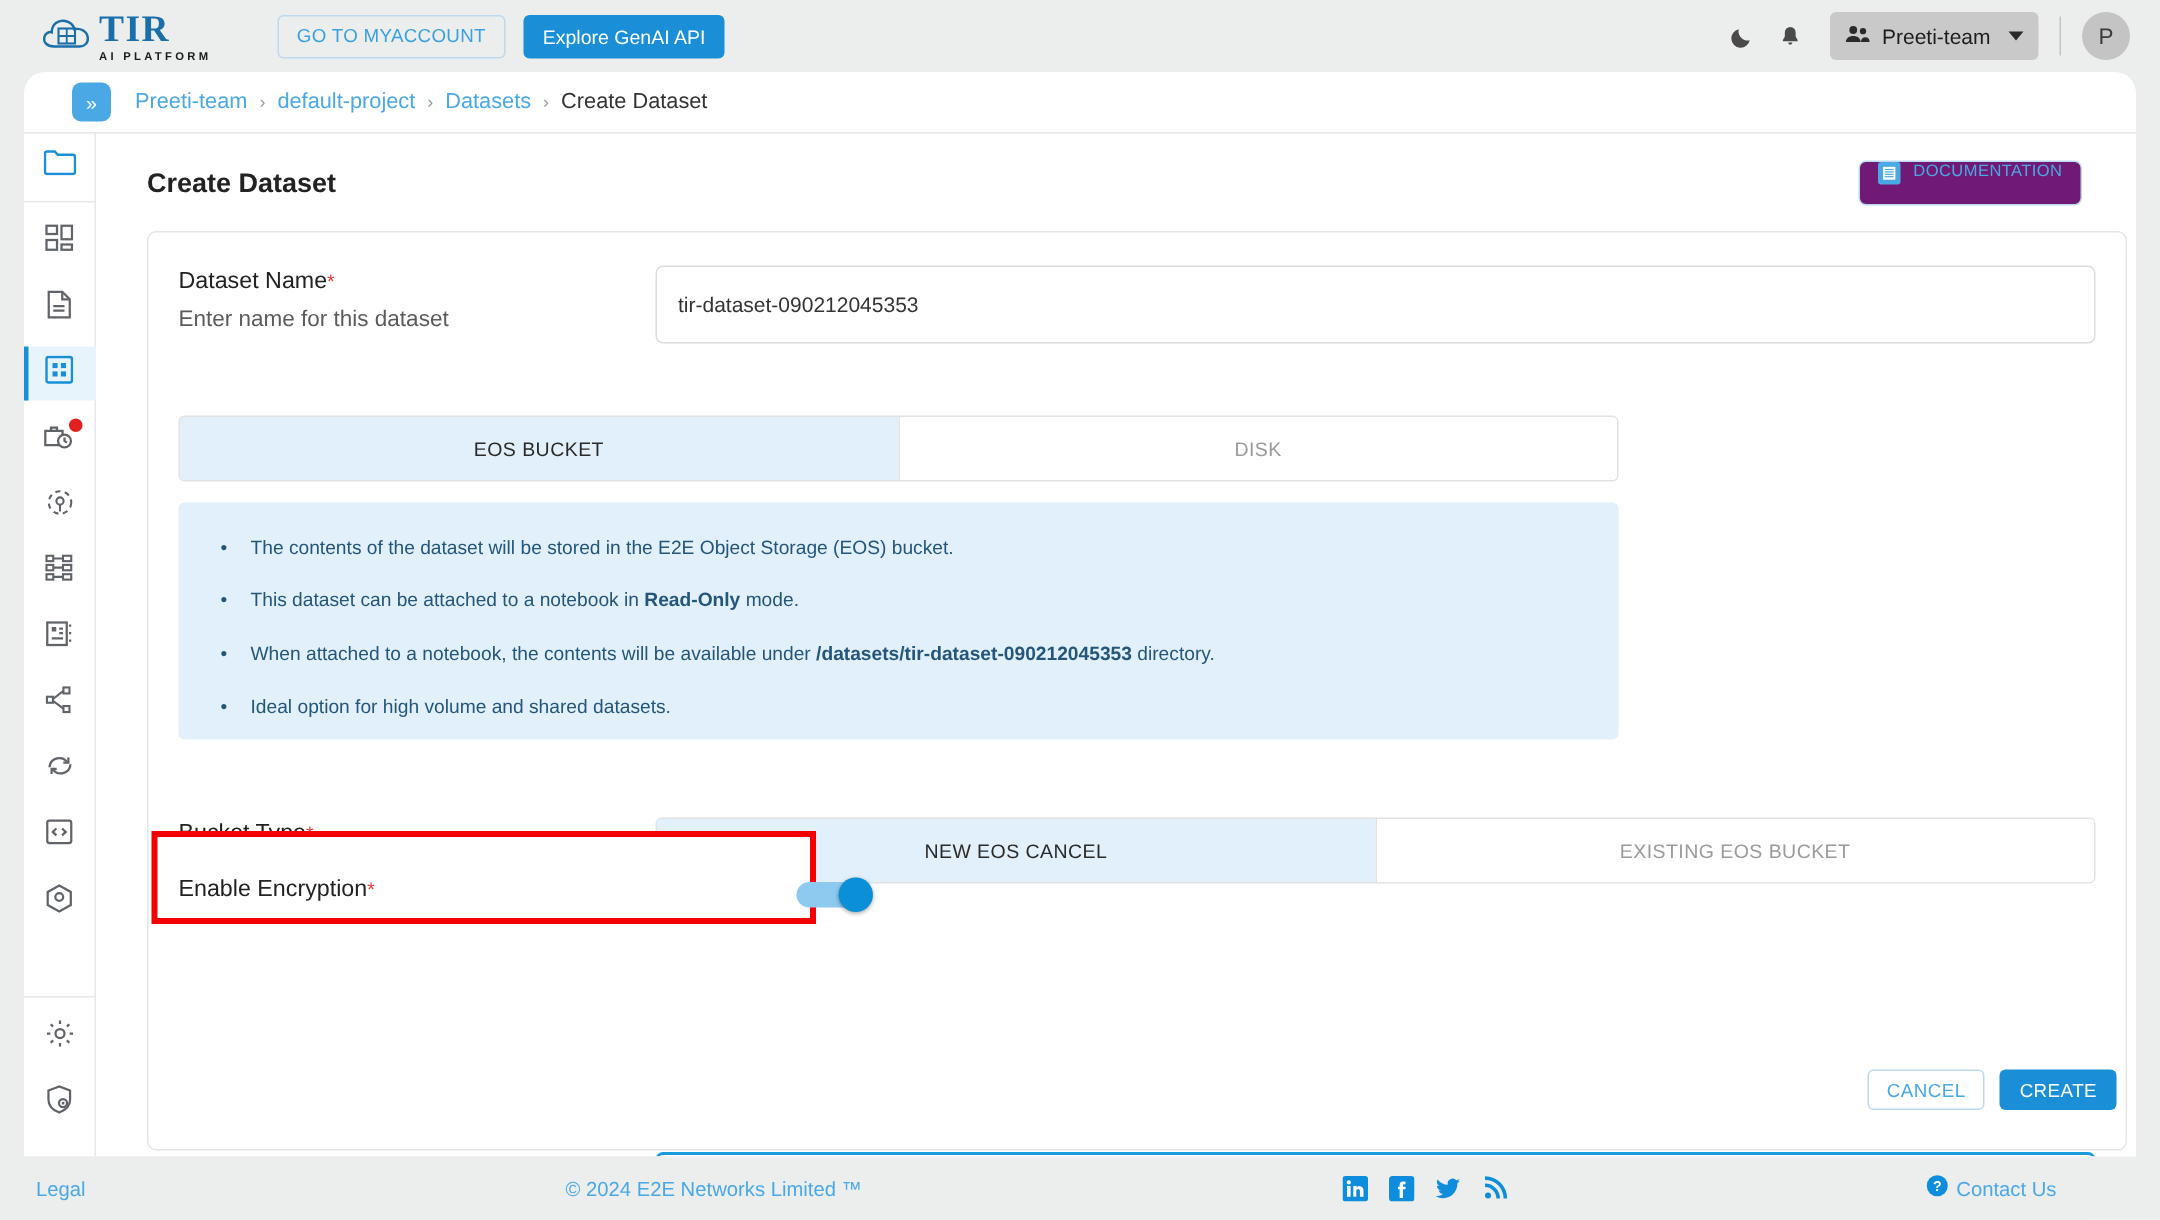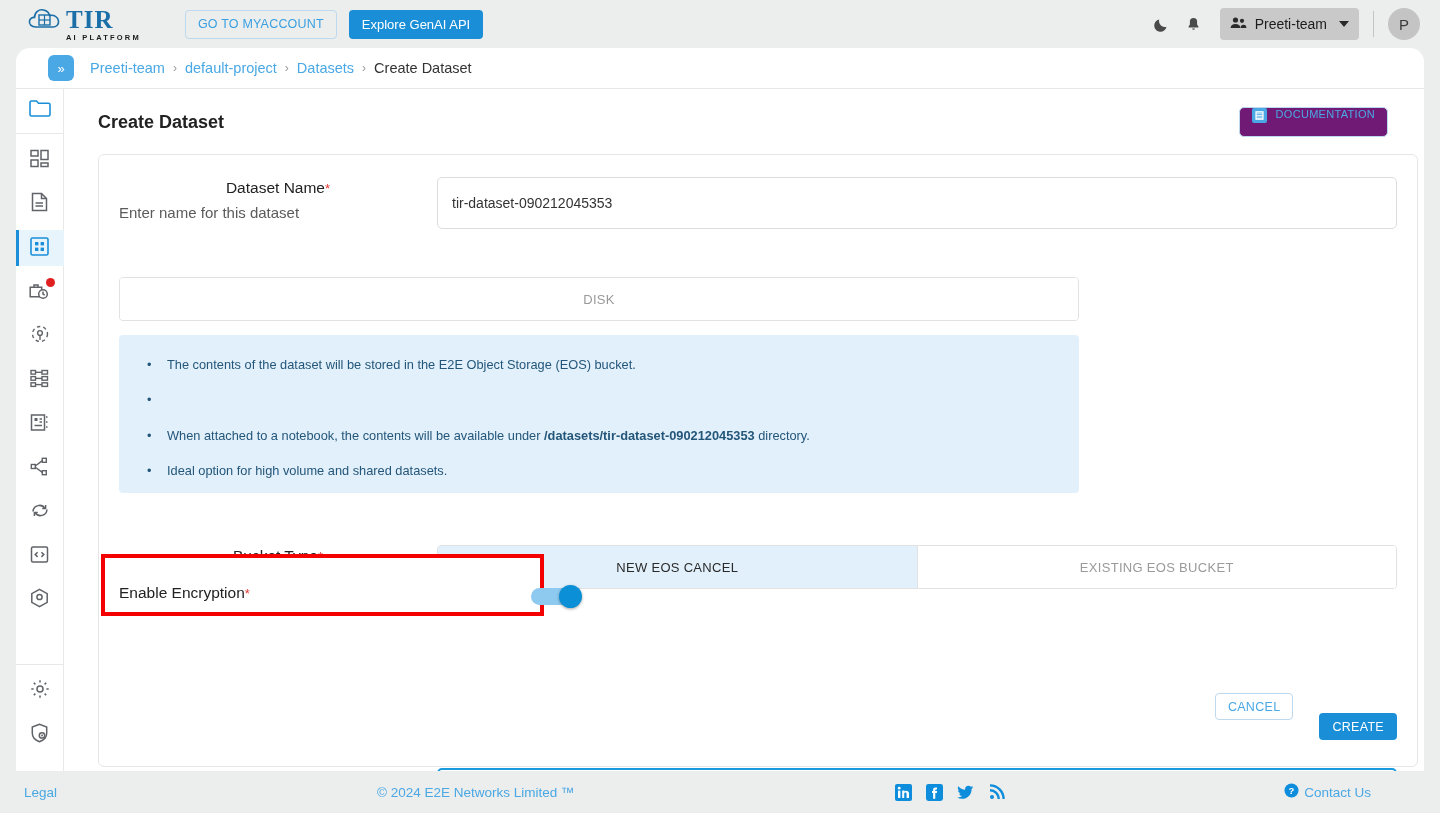--- a/index.html
+++ b/index.html
@@ -10,21 +10,21 @@
     overflow: hidden;
   }
 
   
   .topbar {
     position: absolute; top: 0; left: 0;
     width: 1440px; height: 48px;
     background: #eceded;
     display: flex; align-items: center;
   }
-  .logo-wrap { display: flex; margin-left: 28px; }
+  .logo-wrap { display: flex; align-items: center; margin-left: 28px; }
   .logo-cloud {
     width: 34px; height: 26px; position: relative;
   }
   .logo-text-block { margin-left: 4px; }
   .logo-tir {
     font-family: "Liberation Serif", serif;
     font-size: 25px; font-weight: 700; color: #1b6fa8;
     letter-spacing: 1px; line-height: 1;
   }
   .logo-sub {
@@ -146,21 +146,21 @@
 
   .card {
     margin-top: 17px; width: 1320px; height: 613px;
     border: 1px solid #e6e6e6; border-radius: 6px;
     background: #fff; padding: 22px 20px 0 20px;
     position: relative;
   }
 
   .row { display: flex; }
   .lab-col { width: 320px; padding-top: 2px; }
-  .lab-title { font-size: 15.5px; color: #222; text-align: center; }
+  .lab-title { font-size: 15.5px; color: #222; }
   .req { color: #e53935; font-size: 13px; }
   .lab-desc { font-size: 15px; color: #5b5b5b; margin-top: 5px; line-height: 1.45; }
   .fld-col { width: 960px; }
 
   .text-input {
     width: 960px; height: 52px;
     border: 1px solid #dcdcdc; border-radius: 5px;
     padding: 0 14px; font-size: 14px; color: #333;
     font-family: "Liberation Sans", sans-serif; background: #fff;
   }
@@ -211,32 +211,32 @@
   }
 
   .select-box {
     width: 960px; height: 52px;
     border: 2px solid #1a9bde; border-radius: 5px;
     display: flex; align-items: center; padding: 0 14px;
     font-size: 14px; color: #333; cursor: pointer; background: #fff;
   }
 
   .actions {
-    position: absolute; right: 20px; bottom: 26px;
-    display: flex; gap: 26px;
+    position: absolute; right: 6px; bottom: 26px;
+    display: flex; gap: 10px;
   }
   .btn-cancel {
     height: 27px; padding: 0 12px; border: 1px solid #bcd9ef;
     border-radius: 4px; background: #fff; color: #4aa8e4;
     font-size: 12.5px; letter-spacing: .3px; cursor: pointer;
   }
   .btn-create {
     height: 27px; padding: 0 13px; border: none;
     border-radius: 4px; background: #1a8fd8; color: #fff;
-    font-size: 12.5px; letter-spacing: .3px; cursor: pointer; margin-top: 20px;
+    font-size: 12.5px; letter-spacing: .3px; cursor: pointer;
   }
 
   
   .footer {
     position: absolute; left: 0; top: 771px;
     width: 1391px; height: 42px; background: #eceded;
     display: flex; align-items: center;
   }
   .f-legal { margin-left: 24px; color: #4aa8e4; font-size: 13.5px; cursor: pointer; }
   .f-copy {
@@ -506,30 +506,32 @@
           <div class="lab-desc">Enter name for this dataset</div>
         </div>
         <div class="fld-col">
           <input class="text-input" type="text" value="tir-dataset-090212045353" style="">
         </div>
       </div>
 
       <div class="row" style="margin-top:48px;">
         <div class="fld-col">
           <div class="seg">
+            <div class="seg-opt active">EOS BUCKET</div>
             <div class="seg-opt">DISK</div>
           </div>
 
           <div class="info-box">
             <div class="info-li">
               <span class="info-dot">•</span>
               <span><span>The contents of the dataset will be stored in the E2E Object Storage (EOS) bucket.</span></span>
             </div>
             <div class="info-li">
               <span class="info-dot">•</span>
+              <span><span>This dataset can be attached to a notebook in </span><b>Read-Only</b><span> mode.</span></span>
             </div>
             <div class="info-li">
               <span class="info-dot">•</span>
               <span><span>When attached to a notebook, the contents will be available under </span><b>/datasets/tir-dataset-090212045353</b><span> directory.</span></span>
             </div>
             <div class="info-li">
               <span class="info-dot">•</span>
               <span><span>Ideal option for high volume and shared datasets.</span></span>
             </div>
           </div>

